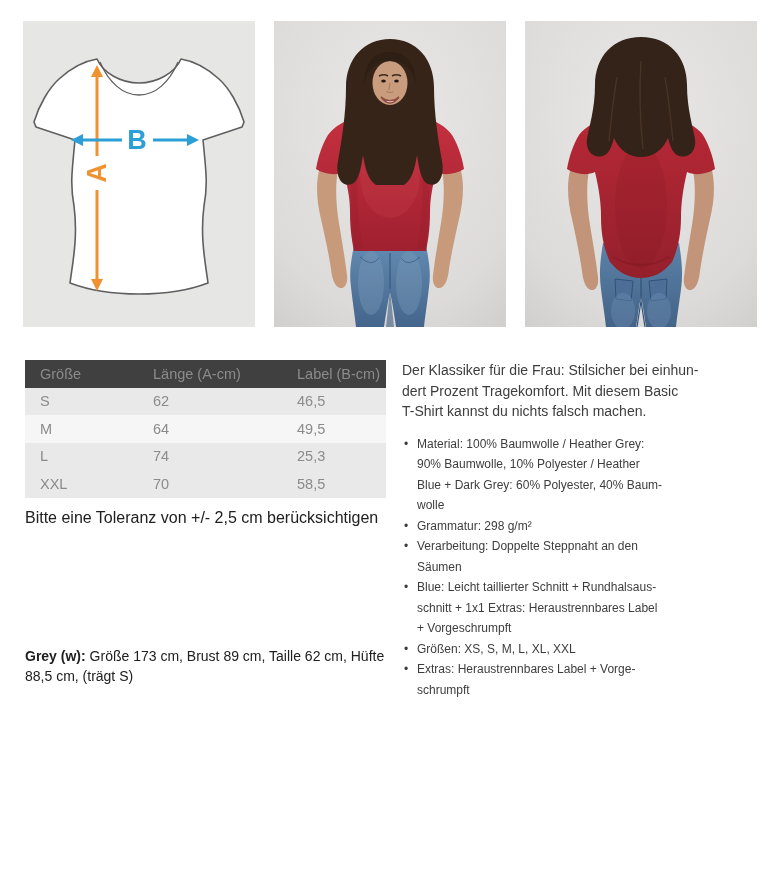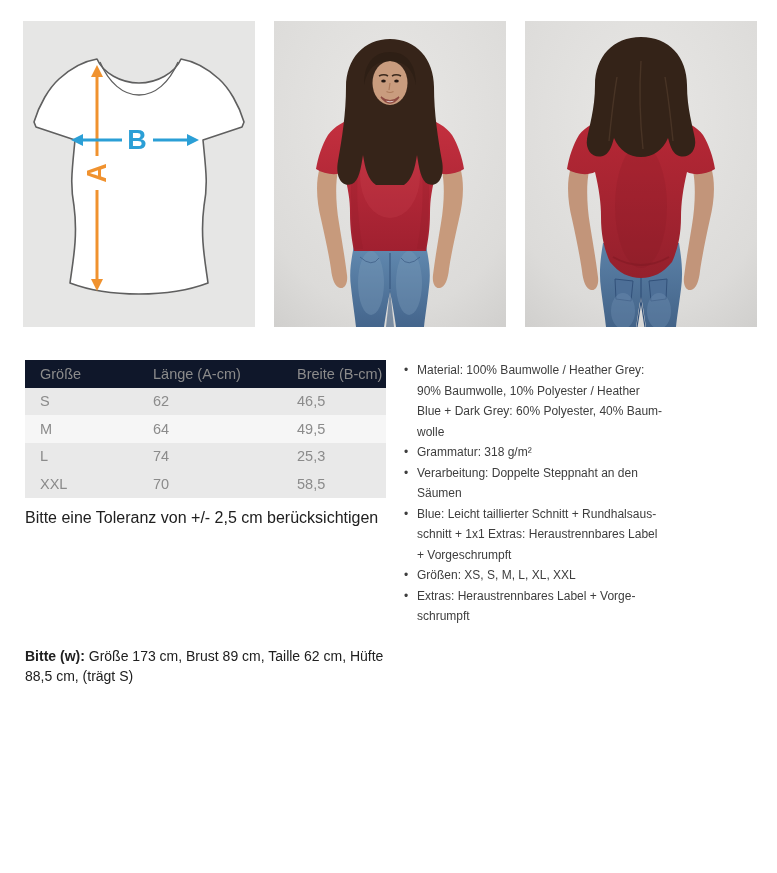--- a/index.html
+++ b/index.html
@@ -34,21 +34,21 @@
   
   .size-table{width:361px;font-size:14.5px;color:#8b8b8b;}
   .t-row{
     display:grid;
     grid-template-columns:113px 144px 1fr;
     align-items:center;
     height:27.5px;
     padding-left:15px;
     box-sizing:border-box;
   }
-  .t-row.head{background:#0f172a;}
+  .t-row.head{background:#404040;}
   .t-row.light{background:#f6f6f6;}
   .t-row.shade{background:#e9e9e9;}
   .t-cell{white-space:nowrap;overflow:hidden;}
   
   .tolerance{
     margin:10px 0 0 0;
     font-size:16px;line-height:20px;color:#202020;
   }
   .model-note{
     margin:118px 0 0 0;
@@ -248,21 +248,21 @@
     </figure>
   </div>
 
   <div class="content">
 
     <div class="left-col">
       <div class="size-table">
         <div class="t-row head">
           <div class="t-cell">Größe</div>
           <div class="t-cell">Länge (A-cm)</div>
-          <div class="t-cell">Breite (B-cm)</div>
+          <div class="t-cell">Label (B-cm)</div>
         </div>
         <div class="t-row shade">
           <div class="t-cell">S</div>
           <div class="t-cell">62</div>
           <div class="t-cell">46,5</div>
         </div>
         <div class="t-row light">
           <div class="t-cell">M</div>
           <div class="t-cell">64</div>
           <div class="t-cell">49,5</div>
@@ -274,30 +274,33 @@
         </div>
         <div class="t-row shade">
           <div class="t-cell">XXL</div>
           <div class="t-cell">70</div>
           <div class="t-cell">58,5</div>
         </div>
       </div>
 
       <p class="tolerance">Bitte eine Toleranz von +/- 2,5 cm berücksichtigen</p>
 
-      <p class="model-note"><strong>Bitte (w):</strong> <span>Größe 173 cm, Brust 89 cm, Taille 62 cm, Hüfte 88,5 cm, (trägt S)</span></p>
+      <p class="model-note"><strong>Grey (w):</strong> <span>Größe 173 cm, Brust 89 cm, Taille 62 cm, Hüfte 88,5 cm, (trägt S)</span></p>
     </div>
 
     <div class="right-col">
+      <p class="intro">Der Klassiker für die Frau: Stilsicher bei einhun-
+dert Prozent Tragekomfort. Mit diesem Basic
+T-Shirt kannst du nichts falsch machen.</p>
       <ul class="features">
         <li>Material: 100% Baumwolle / Heather Grey:
 90% Baumwolle, 10% Polyester / Heather
 Blue + Dark Grey: 60% Polyester, 40% Baum-
 wolle</li>
-        <li>Grammatur: 318 g/m²</li>
+        <li>Grammatur: 298 g/m²</li>
         <li>Verarbeitung: Doppelte Steppnaht an den
 Säumen</li>
         <li>Blue: Leicht taillierter Schnitt + Rundhalsaus-
 schnitt + 1x1 Extras: Heraustrennbares Label
 + Vorgeschrumpft</li>
         <li>Größen: XS, S, M, L, XL, XXL</li>
         <li>Extras: Heraustrennbares Label + Vorge-
 schrumpft</li>
       </ul>
     </div>

